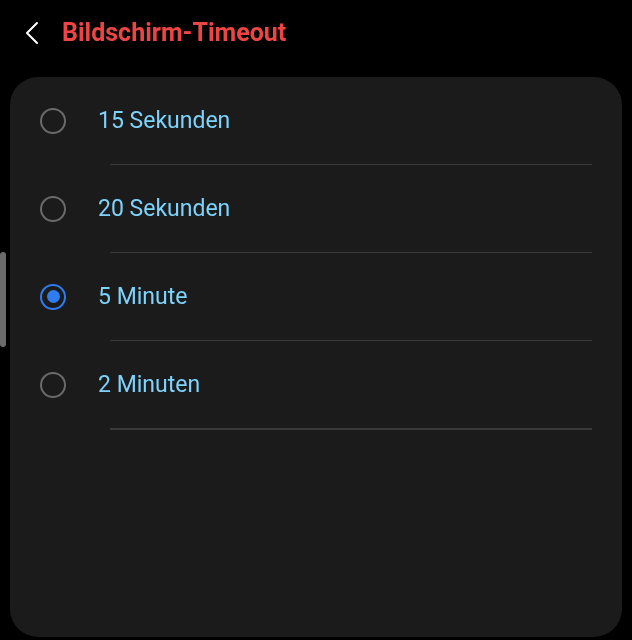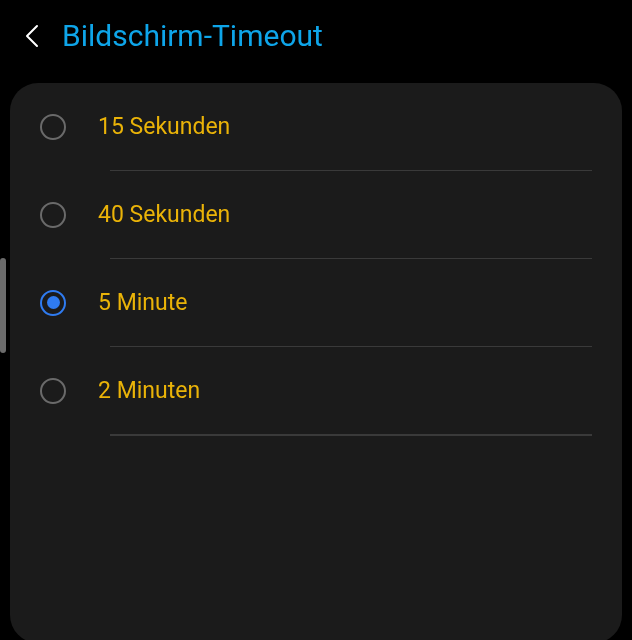--- a/index.html
+++ b/index.html
@@ -27,23 +27,23 @@
     display: flex;
     align-items: center;
     justify-content: center;
     cursor: pointer;
   }
   .back-icon svg {
     width: 14px;
     height: 24px;
   }
   .page-title {
-    font-size: 30px;
-    font-weight: 400;
-    color: #0ea5e9;
+    font-size: 25px;
+    font-weight: 700;
+    color: #ef4444;
   }
   .panel {
     background: #1b1b1b;
     border-radius: 28px;
     margin: 8px 10px 0 10px;
     padding: 0;
     height: 560px;
     position: relative;
   }
   .scroll-indicator {
@@ -86,21 +86,21 @@
   .radio.selected::after {
     content: "";
     width: 13px;
     height: 13px;
     background: #2f7bf0;
     border-radius: 50%;
   }
   .option-label {
     font-size: 23px;
     font-weight: 400;
-    color: #eab308;
+    color: #7dd3fc;
   }
 </style>
 </head>
 <body>
 
 <div class="header">
   <div class="back-icon">
     <svg viewBox="0 0 14 24" fill="none" stroke="#ffffff" stroke-width="2" stroke-linecap="round" stroke-linejoin="round">
       <polyline points="12,2 2,12 12,22"></polyline>
     </svg>
@@ -113,21 +113,21 @@
   <div class="option-list">
 
     <div class="option-row">
       <div class="radio"></div>
       <div class="option-label">15 Sekunden</div>
     </div>
     <div class="divider"></div>
 
     <div class="option-row">
       <div class="radio"></div>
-      <div class="option-label">40 Sekunden</div>
+      <div class="option-label">20 Sekunden</div>
     </div>
     <div class="divider"></div>
 
     <div class="option-row">
       <div class="radio selected"></div>
       <div class="option-label">5 Minute</div>
     </div>
     <div class="divider"></div>
 
     <div class="option-row">

